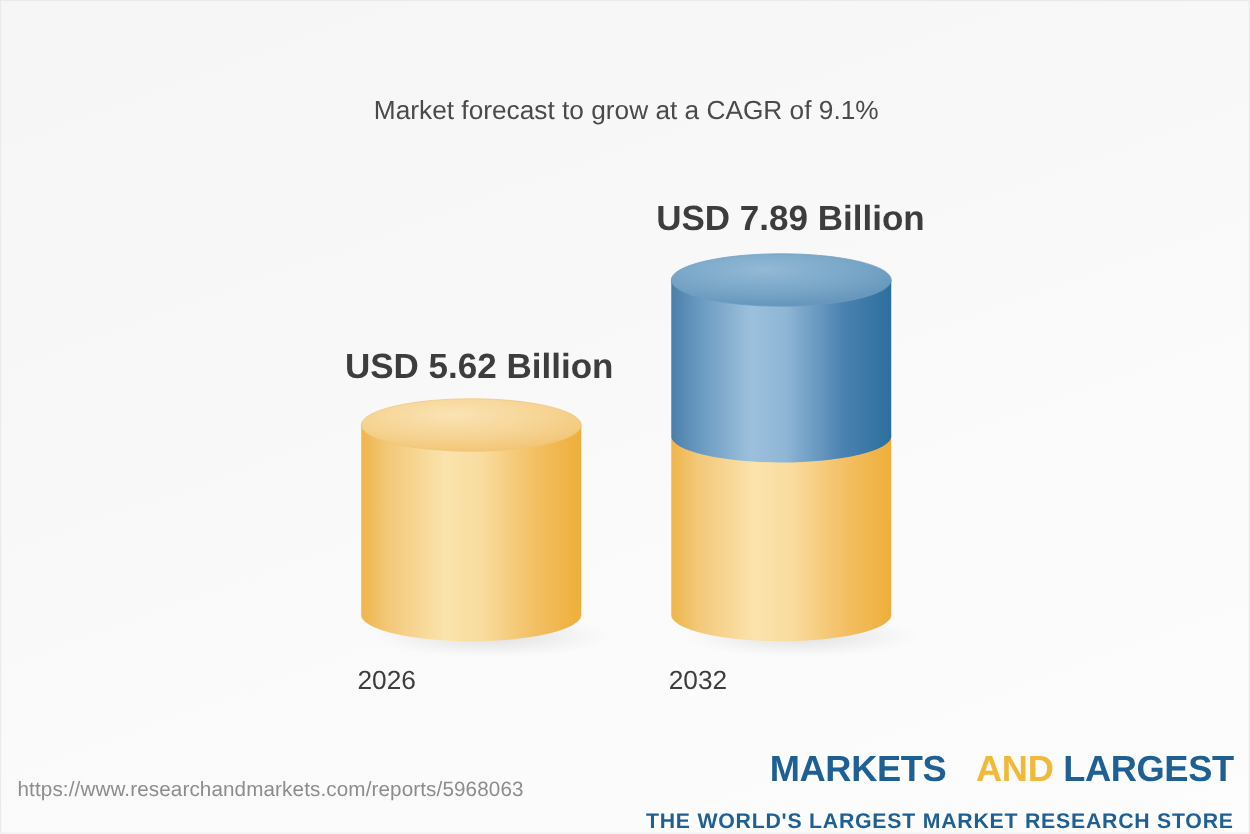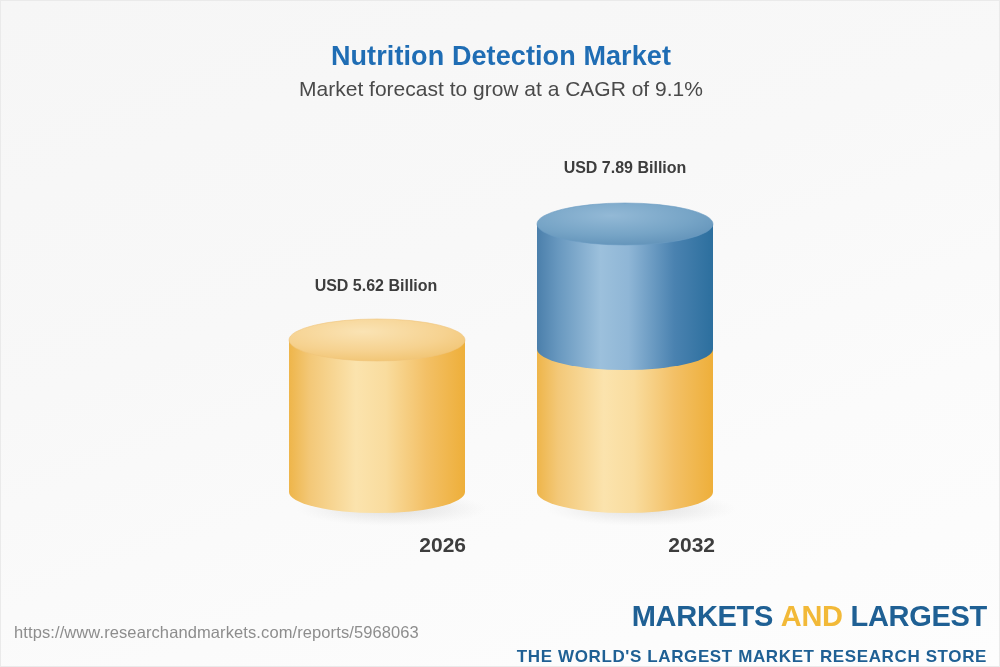--- a/index.html
+++ b/index.html
@@ -51,31 +51,31 @@
     position: absolute;
     left: 0;
     top: 0;
     width: 1000px;
     height: 600px;
   }
 
   .value-label {
     position: absolute;
     text-align: center;
-    font-size: 16px;
+    font-size: 28px;
     font-weight: bold;
     color: #3d3d3d;
     white-space: nowrap;
   }
 
   .category-label {
     position: absolute;
-    text-align: right;
+    text-align: left;
     font-size: 21px;
-    font-weight: bold;
+    font-weight: normal;
     color: #3d3d3d;
     white-space: nowrap;
   }
 
   .cyl-svg {
     position: absolute;
     overflow: visible;
   }
 
   
@@ -94,36 +94,35 @@
     text-align: right;
   }
   #logo-main {
     font-size: 29px;
     font-weight: bold;
     letter-spacing: -0.3px;
     line-height: 1.05;
     white-space: nowrap;
   }
   #logo-main .w-blue { color: #1f6094; }
-  #logo-main .w-gold { color: #f2b938; }
+  #logo-main .w-gold { color: #f2b938; margin-left: 16px; }
   #logo-tagline {
     font-size: 17px;
     font-weight: bold;
     color: #1f6094;
     letter-spacing: 0.62px;
     margin-top: 16px;
     white-space: nowrap;
   }
 </style>
 </head>
 <body>
 
 <div id="canvas">
 
-  <div id="chart-title">Nutrition Detection Market</div>
   <div id="chart-subtitle">Market forecast to grow at a CAGR of 9.1%</div>
 
   <div id="plot-area">
 
     <div class="value-label" style="left:275px; top:276px; width:200px;">USD 5.62 Billion</div>
 
     <svg class="cyl-svg" style="left:287px; top:318px;" width="178" height="200" viewBox="0 0 178 200">
       <defs>
         <linearGradient id="yellowBody1" x1="0" y1="0" x2="1" y2="0">
           <stop offset="0%" stop-color="#eeb54a"></stop>

